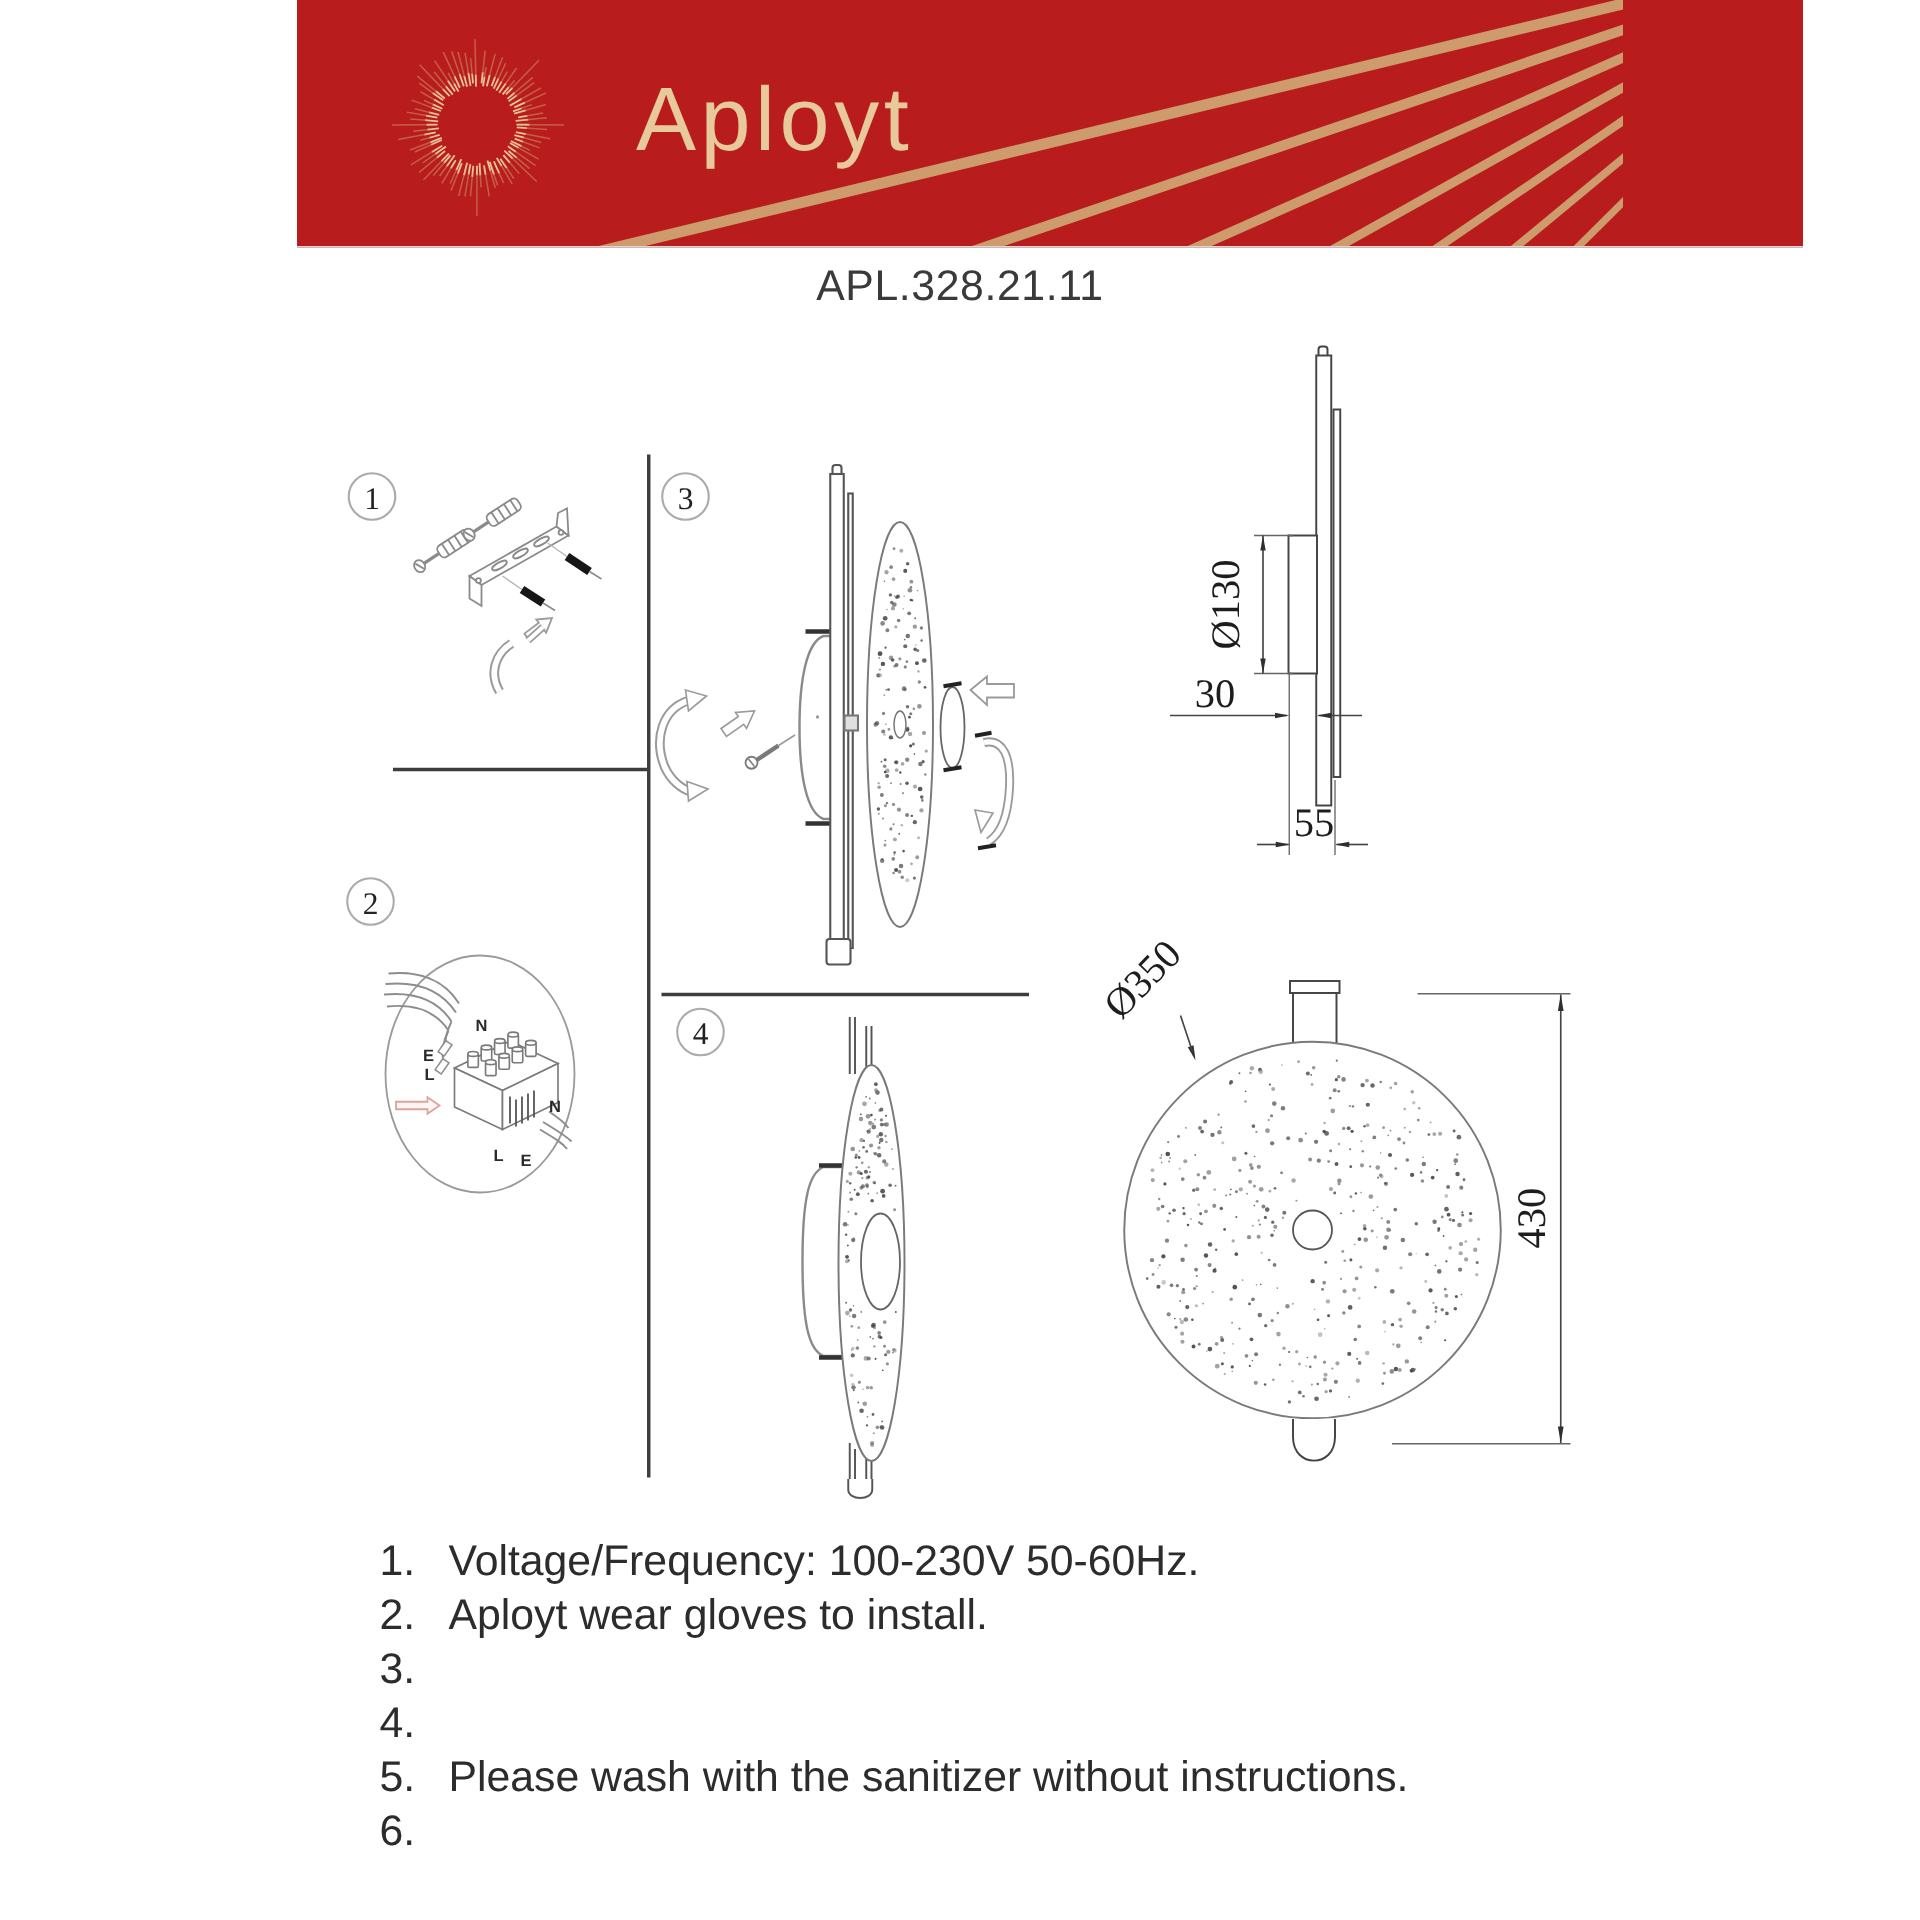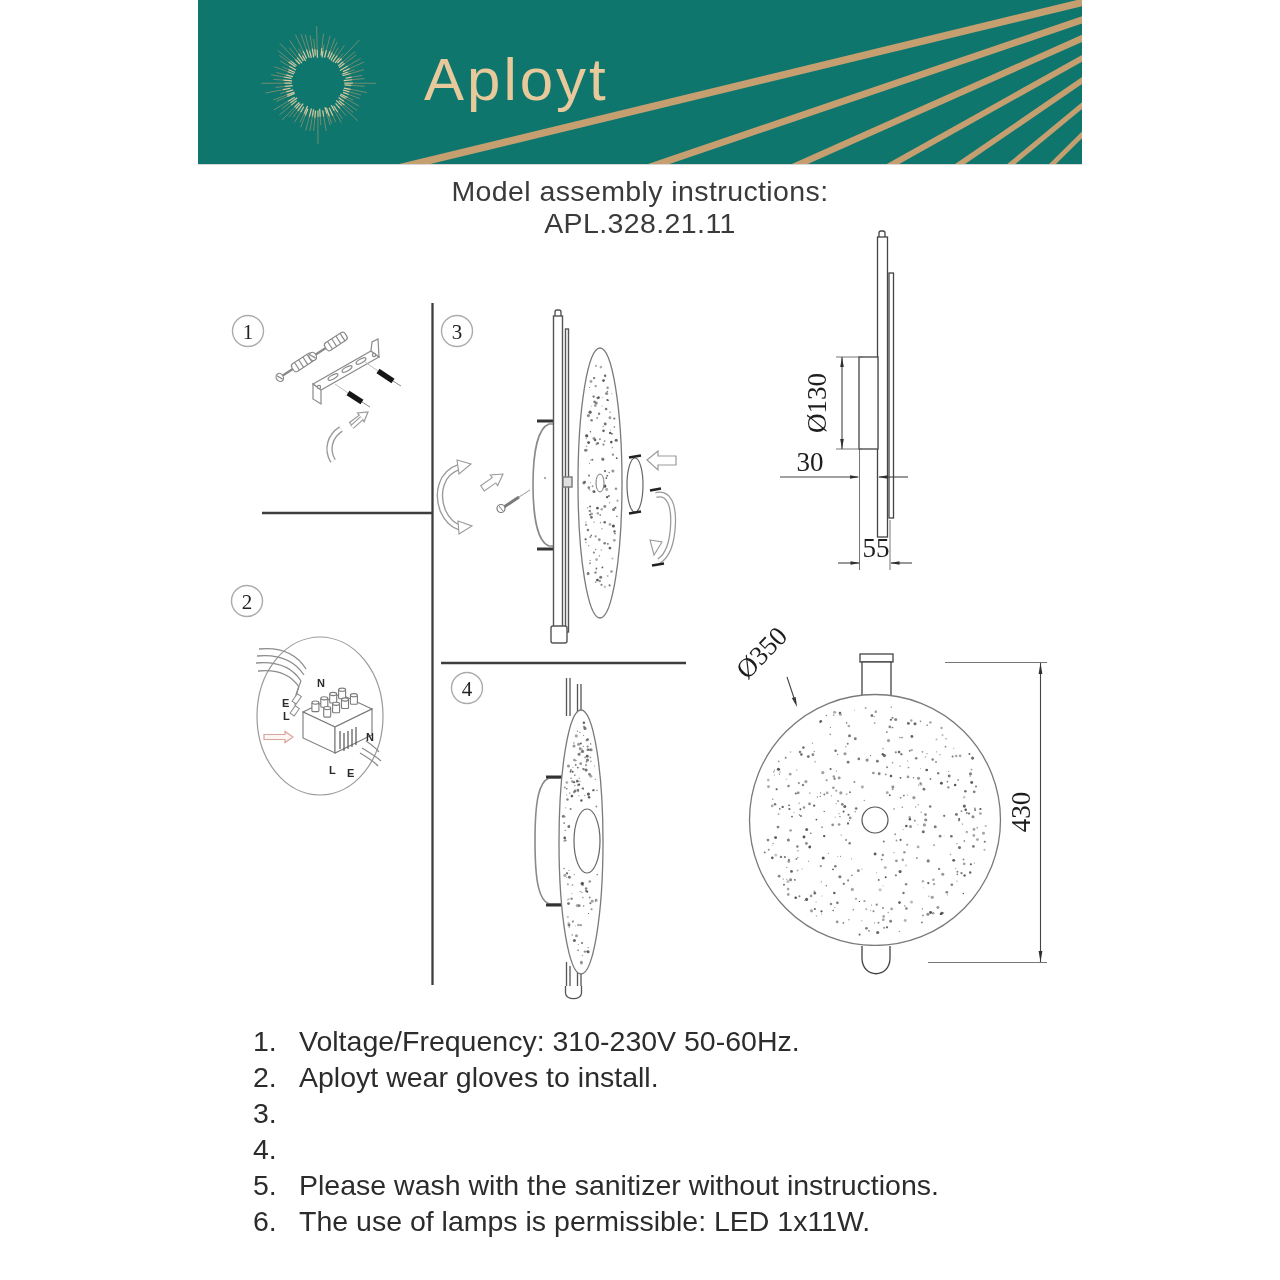--- a/index.html
+++ b/index.html
@@ -1,18 +1,18 @@
 <!DOCTYPE html>
 <html><head>
 <meta charset="utf-8">
 <style>
   html,body{margin:0;padding:0;background:#ffffff;}
   .page{position:relative;width:1280px;height:1280px;background:#ffffff;overflow:hidden;
         font-family:"Liberation Sans",sans-serif;}
-  .banner{position:absolute;left:198px;top:0;width:884px;height:164px;background:#0f766e;
+  .banner{position:absolute;left:198px;top:0;width:1004px;height:164px;background:#b91c1c;
           overflow:hidden;border-bottom:1px solid #d8d8d8;}
   .banner svg{position:absolute;left:0;top:0;}
   .brand{position:absolute;left:226px;top:30px;font-size:60px;font-weight:400;color:#e7c99b;
          letter-spacing:3px;line-height:100px;}
   .title{position:absolute;left:0;top:175px;width:100%;text-align:center;
          font-size:28.5px;color:#3a3a3a;line-height:32px;letter-spacing:.4px;}
   #diagram{position:absolute;left:0;top:0;}
   .instructions{position:absolute;left:253px;top:1027px;font-size:28.5px;color:#2c2c2c;}
   .ins-row{display:flex;line-height:29px;margin-bottom:7px;}
   .ins-num{width:46px;flex:0 0 46px;}
@@ -186,21 +186,20 @@
           <line x1="1033.8123376819058" y1="-25.364210225838022" x2="-423.9675313586765" y2="789.3614205358455" stroke="#cfa271" stroke-width="6.08" opacity="0.95"></line>
           <line x1="1032.593636270722" y1="-27.797900707725987" x2="-493.0272779924212" y2="651.4522932288608" stroke="#cfa271" stroke-width="6.5" opacity="0.95"></line>
           <line x1="1031.600522196529" y1="-30.332029143084664" x2="-549.3037421966837" y2="507.851681891869" stroke="#cfa271" stroke-width="6.92" opacity="0.95"></line>
           <line x1="1030.8411699826436" y1="-32.945736606922296" x2="-592.3337009835286" y2="359.74159227440305" stroke="#cfa271" stroke-width="7.34" opacity="0.95"></line>
         </g>
     </svg>
     <div class="brand">Aployt</div>
   </div>
 
   <div class="title">
-    <div>Model assembly instructions:</div>
     <div>APL.328.21.11</div>
   </div>
 
   <svg id="diagram" width="1280" height="1280" viewBox="0 0 1280 1280">
 
     <g stroke="#3d3d3d" stroke-width="2.3">
       <line x1="432.5" y1="303" x2="432.5" y2="985"></line>
       <line x1="262" y1="513" x2="432" y2="513"></line>
       <line x1="441" y1="663" x2="686" y2="663"></line>
     </g>
@@ -1196,34 +1195,33 @@
       </g>
       <line x1="787" y1="677" x2="795" y2="701" stroke="#444" stroke-width="1.1"></line>
       <text class="dimtxt" transform="translate(768 659) rotate(-46)" text-anchor="middle">Ø350</text>
       <text class="dimtxt" transform="translate(1030 812) rotate(-90)" text-anchor="middle">430</text>
     </g>
   </svg>
 
   <div class="instructions">
     <div class="ins-row">
       <span class="ins-num">1.</span>
-      <span class="ins-text">Voltage/Frequency: 310-230V 50-60Hz.</span>
+      <span class="ins-text">Voltage/Frequency: 100-230V 50-60Hz.</span>
     </div>
     <div class="ins-row">
       <span class="ins-num">2.</span>
       <span class="ins-text">Aployt wear gloves to install.</span>
     </div>
     <div class="ins-row">
       <span class="ins-num">3.</span>
     </div>
     <div class="ins-row">
       <span class="ins-num">4.</span>
     </div>
     <div class="ins-row">
       <span class="ins-num">5.</span>
       <span class="ins-text">Please wash with the sanitizer without instructions.</span>
     </div>
     <div class="ins-row">
       <span class="ins-num">6.</span>
-      <span class="ins-text">The use of lamps is permissible: LED 1x11W.</span>
     </div>
   </div>
 </div>
 
 </body></html>

